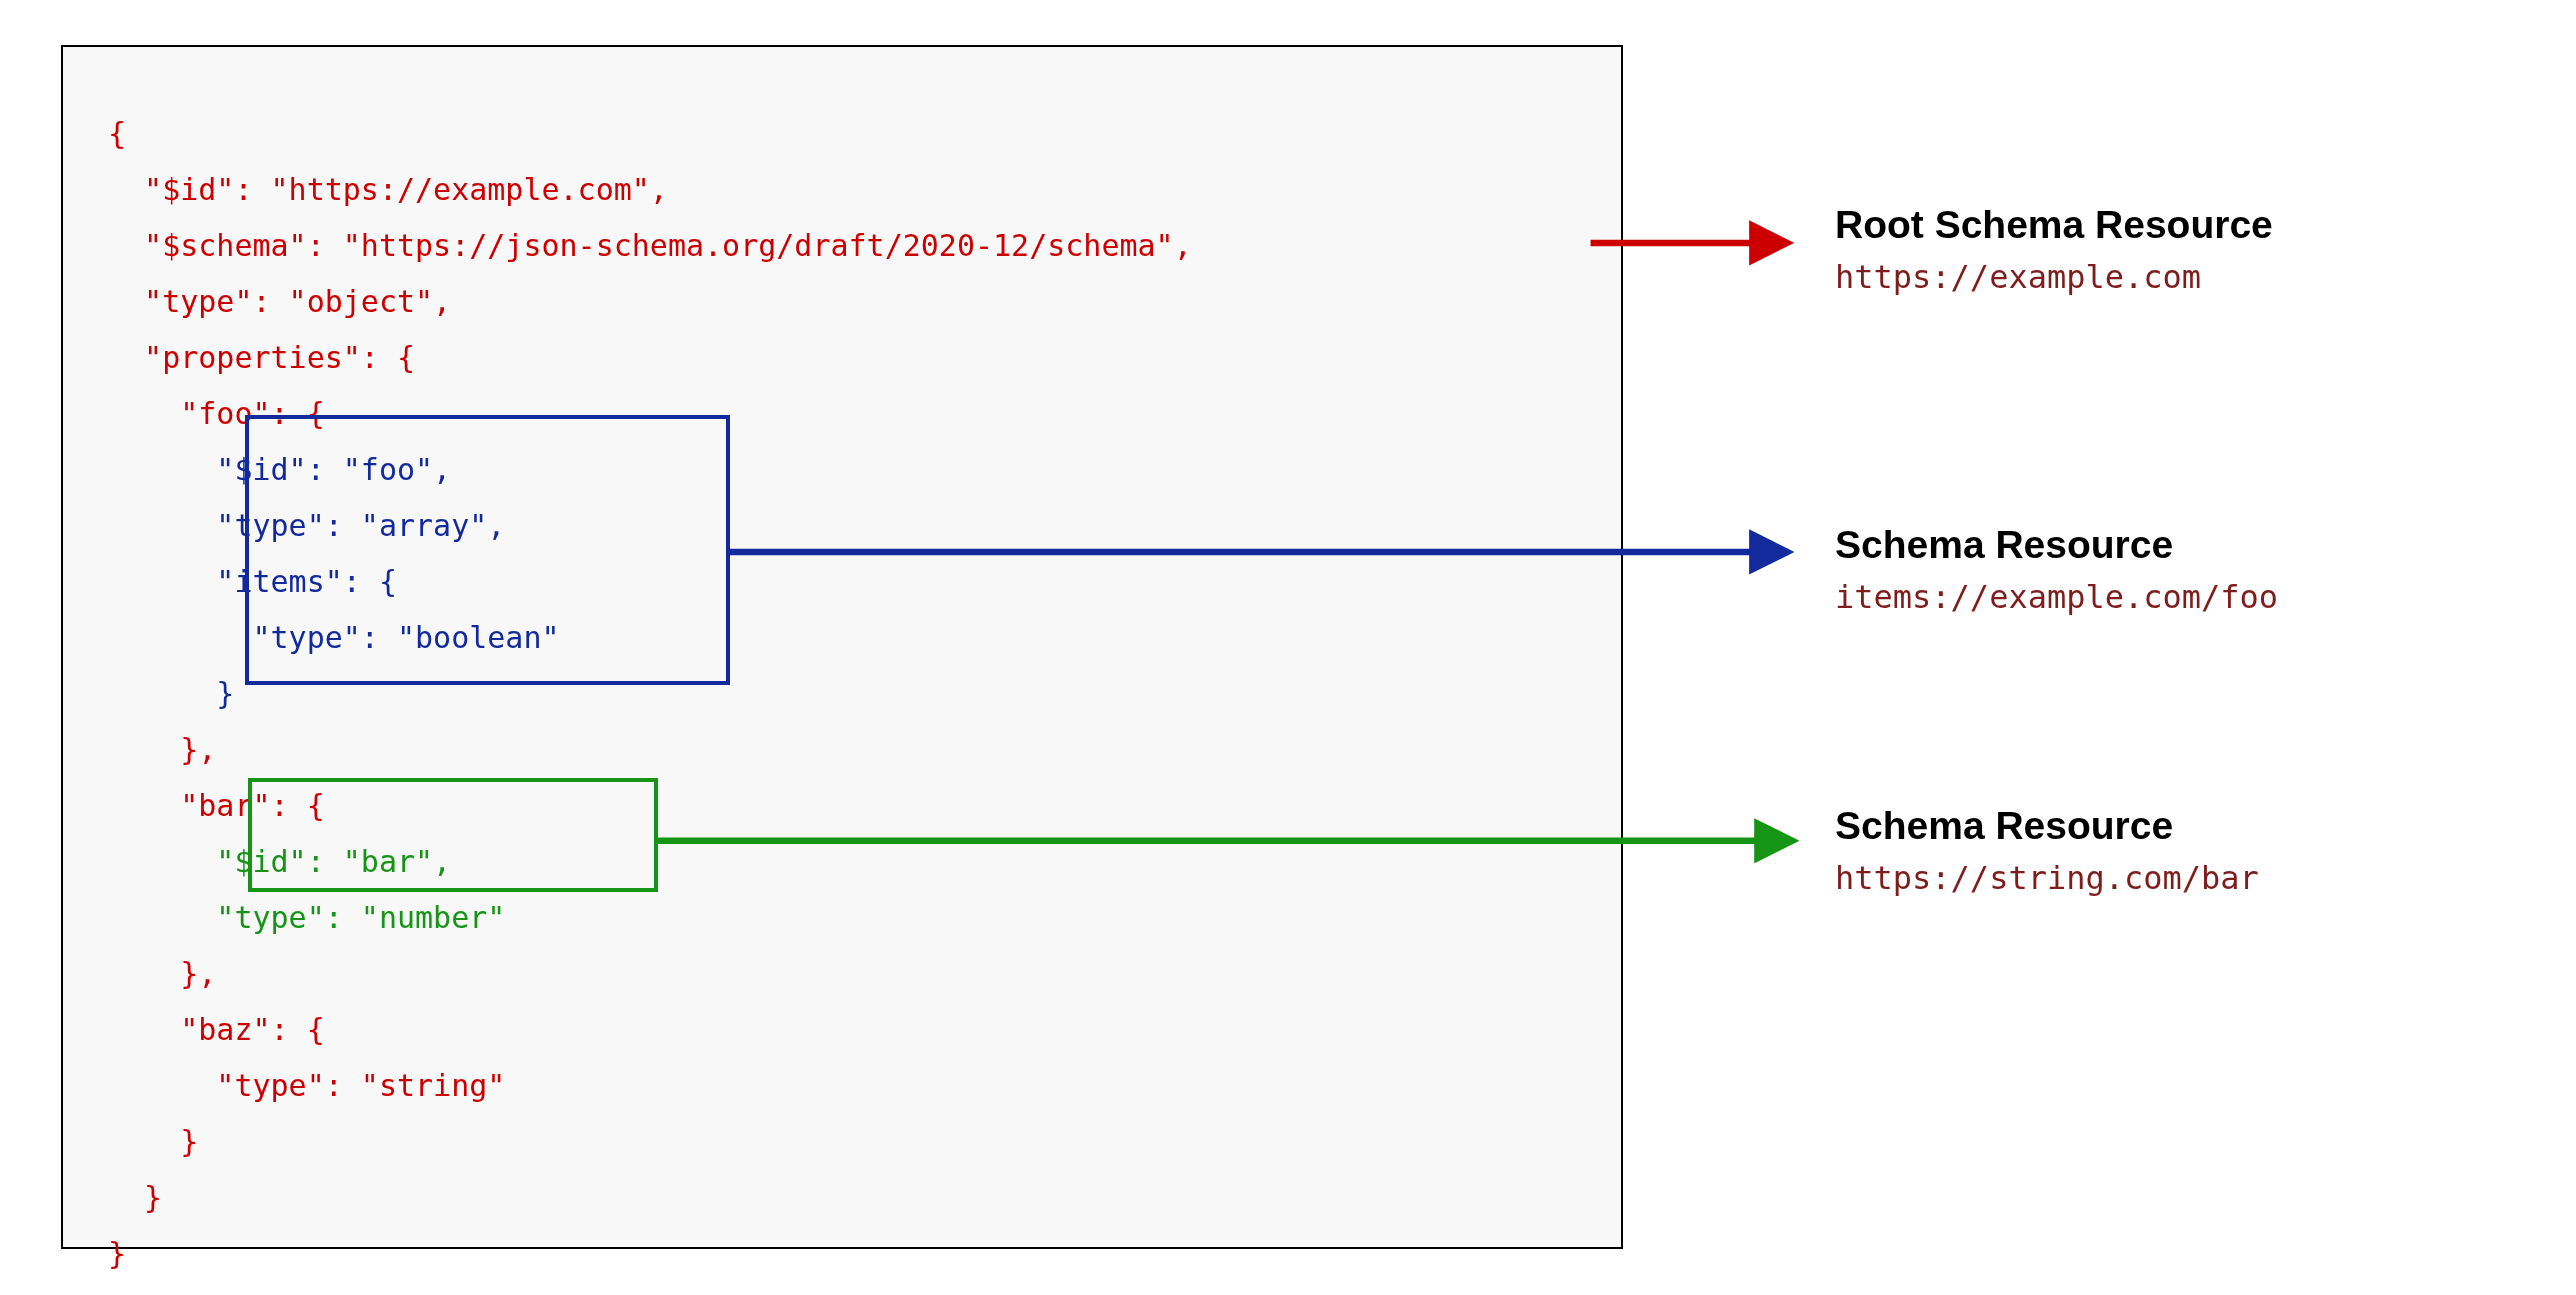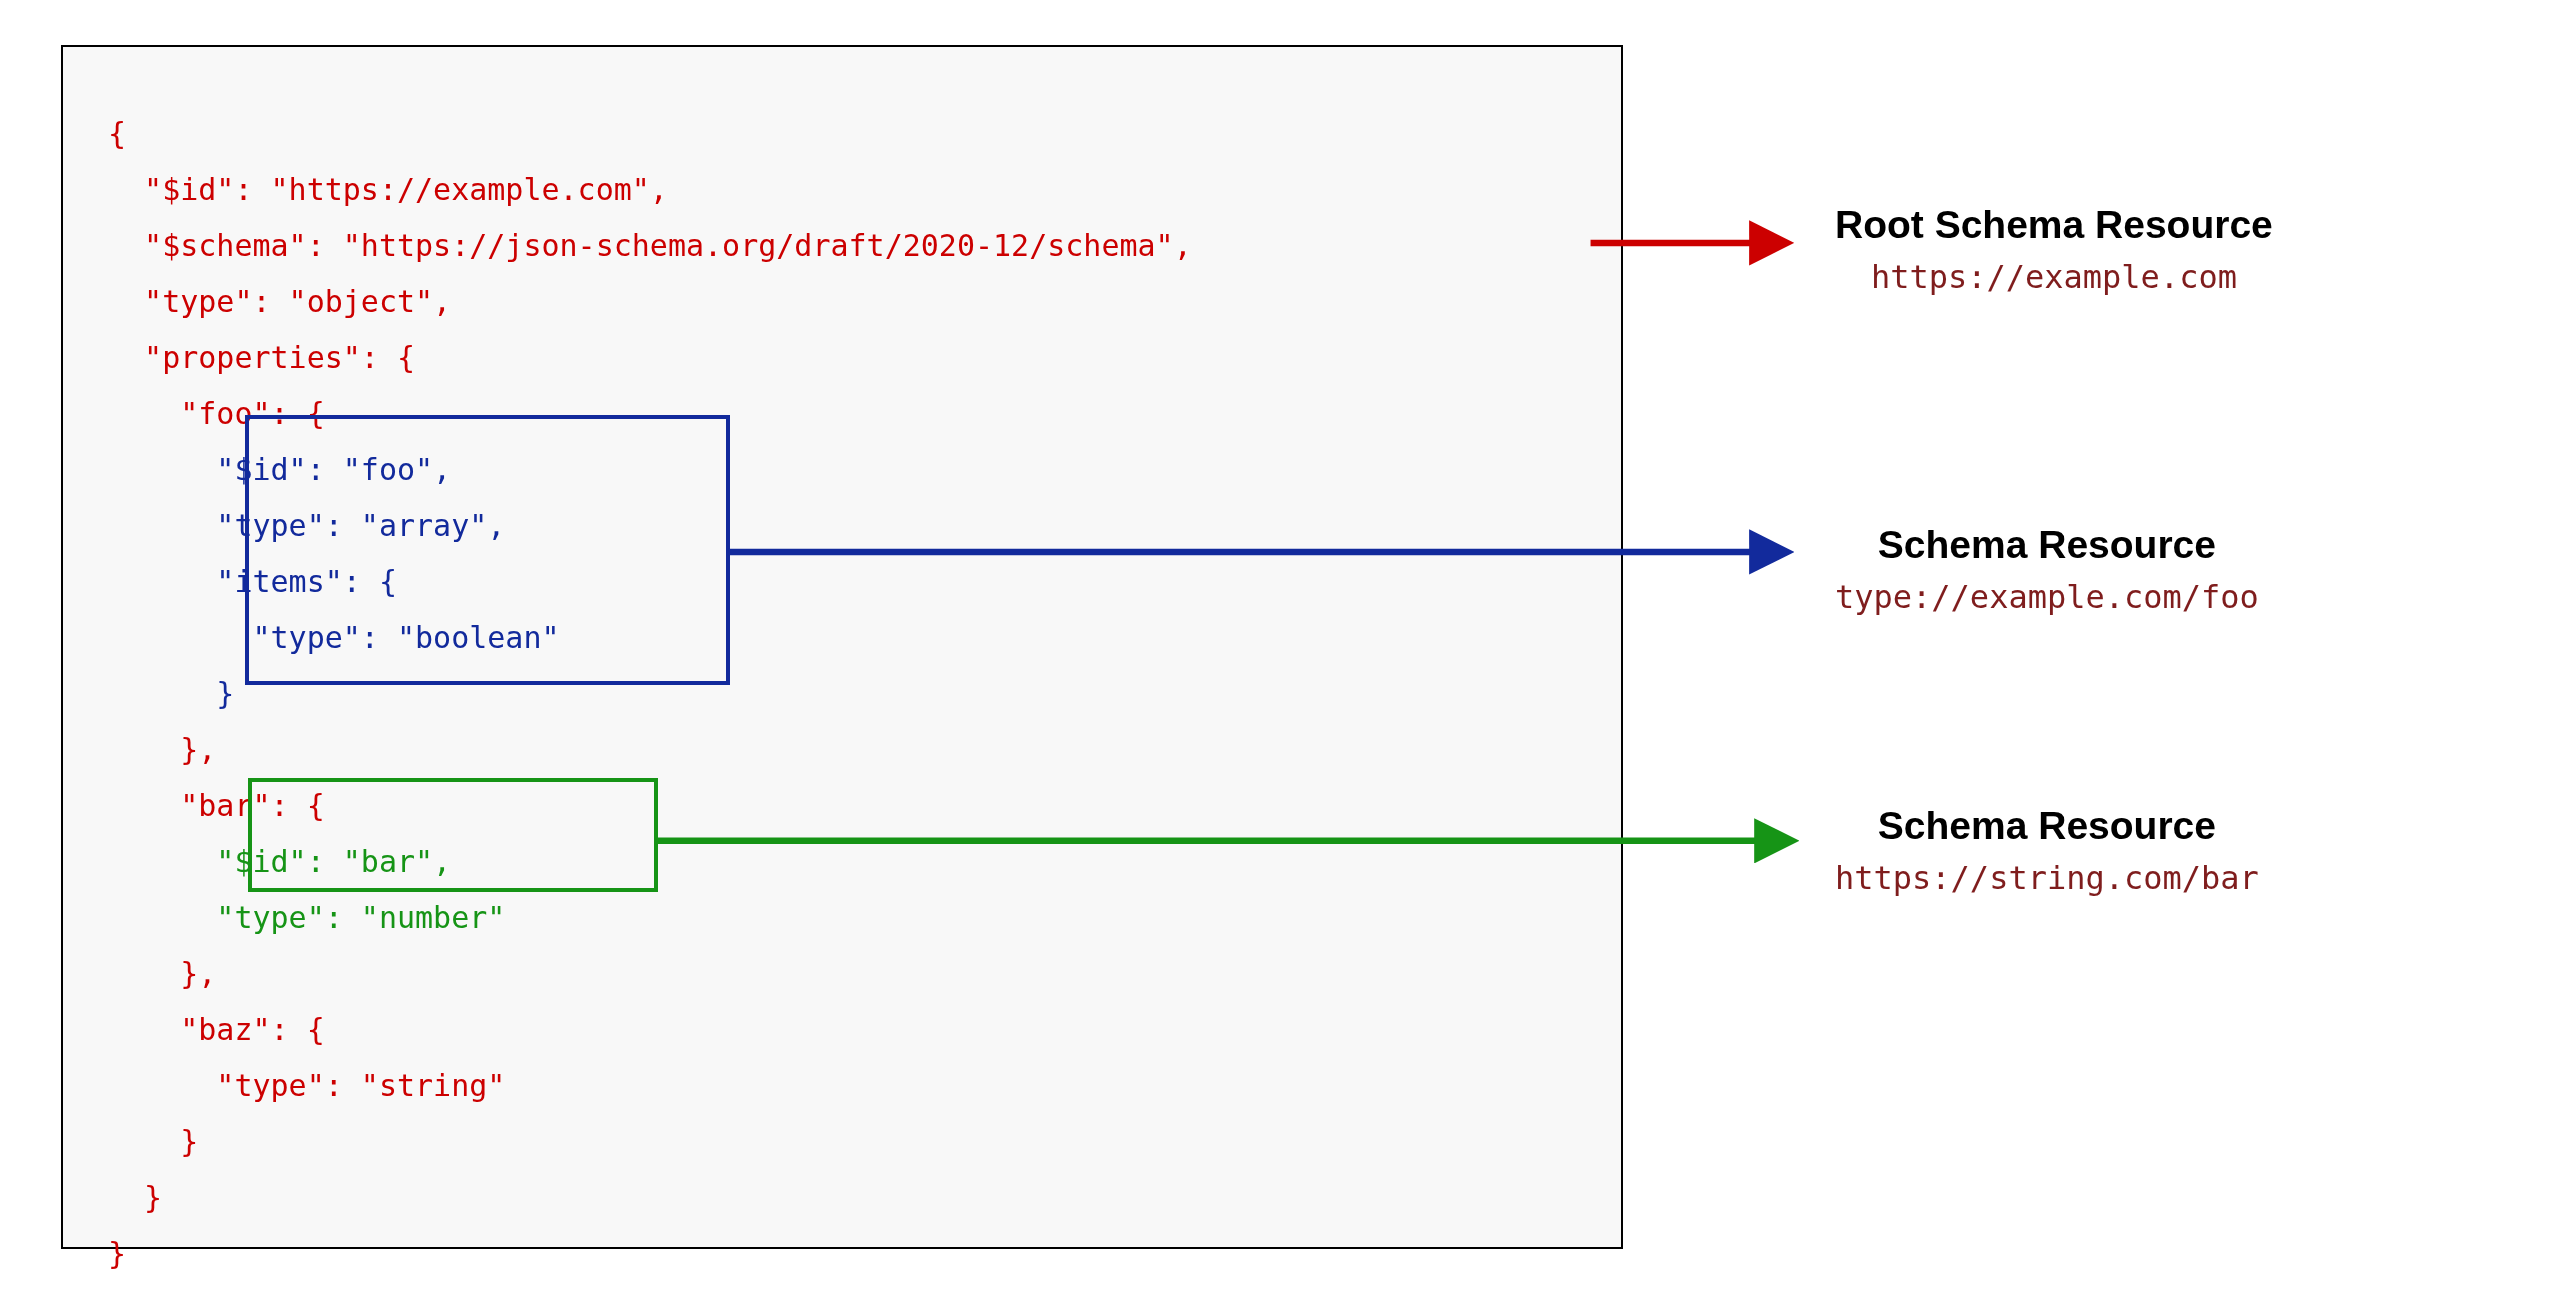--- a/index.html
+++ b/index.html
@@ -30,21 +30,21 @@
   
   .hl-box{position:absolute;box-sizing:border-box;background:transparent;}
   .hl-blue{left:245px;top:415px;width:485px;height:270px;border:4.3px solid #122a9c;}
   .hl-green{left:248px;top:778px;width:410px;height:114px;border:4.3px solid #169416;}
 
   
   .arrow-layer{position:absolute;left:0;top:0;width:2576px;height:1295px;
                pointer-events:none;}
 
   
-  .label-group{position:absolute;text-align:center;}
+  .label-group{position:absolute;}
   .lbl-title{
     font-family:"Liberation Sans",sans-serif;
     font-weight:bold;
     font-size:39px;
     color:#000000;
     letter-spacing:0px;
     white-space:nowrap;
   }
   .lbl-url{
     font-family:"DejaVu Sans Mono","Liberation Mono",monospace;
@@ -89,21 +89,21 @@
     <line x1="912" y1="1170" x2="2447" y2="1170" stroke="#169416" stroke-width="9" marker-end="url(#ah-green)"></line>
   </svg>
 
   <div class="label-group g1">
     <div class="lbl-title">Root Schema Resource</div>
     <div class="lbl-url">https://example.com</div>
   </div>
 
   <div class="label-group g2">
     <div class="lbl-title">Schema Resource</div>
-    <div class="lbl-url">type://example.com/foo</div>
+    <div class="lbl-url">items://example.com/foo</div>
   </div>
 
   <div class="label-group g3">
     <div class="lbl-title">Schema Resource</div>
     <div class="lbl-url">https://string.com/bar</div>
   </div>
 
 </div>
 
 

